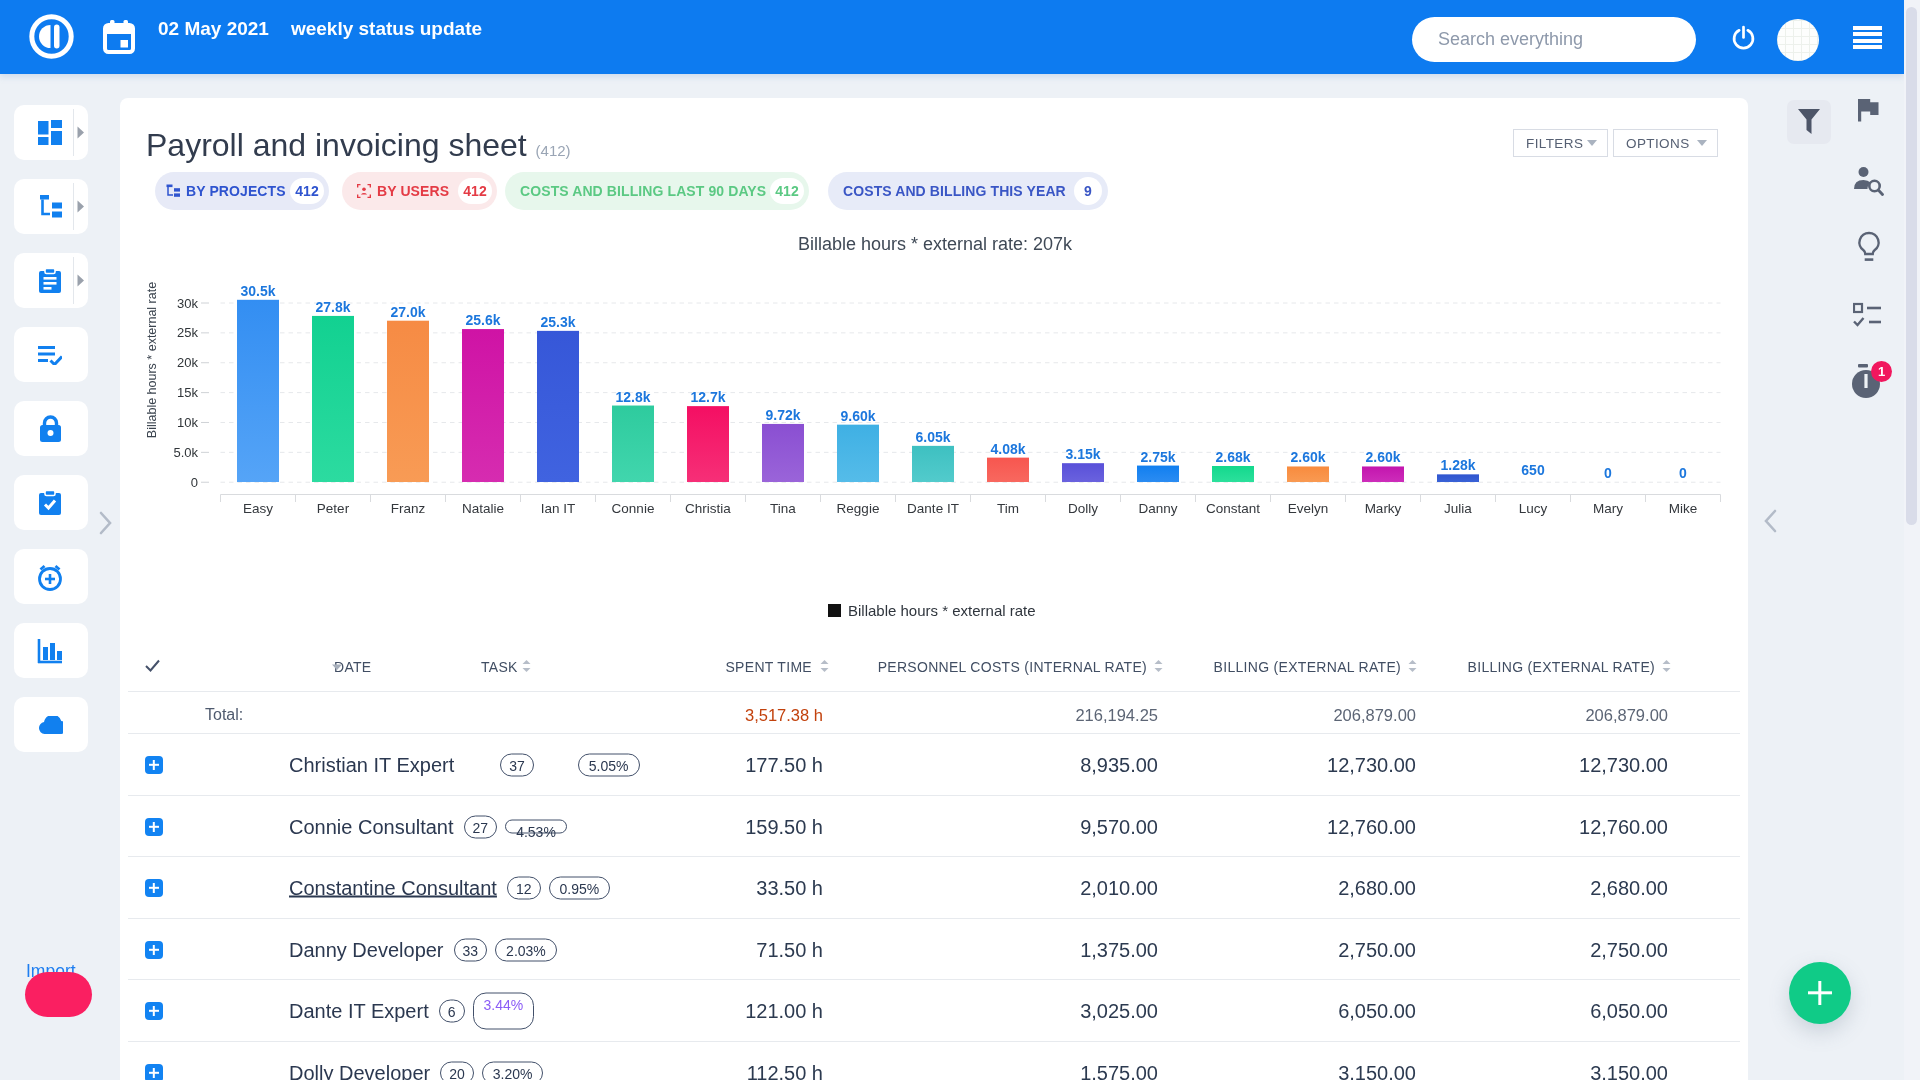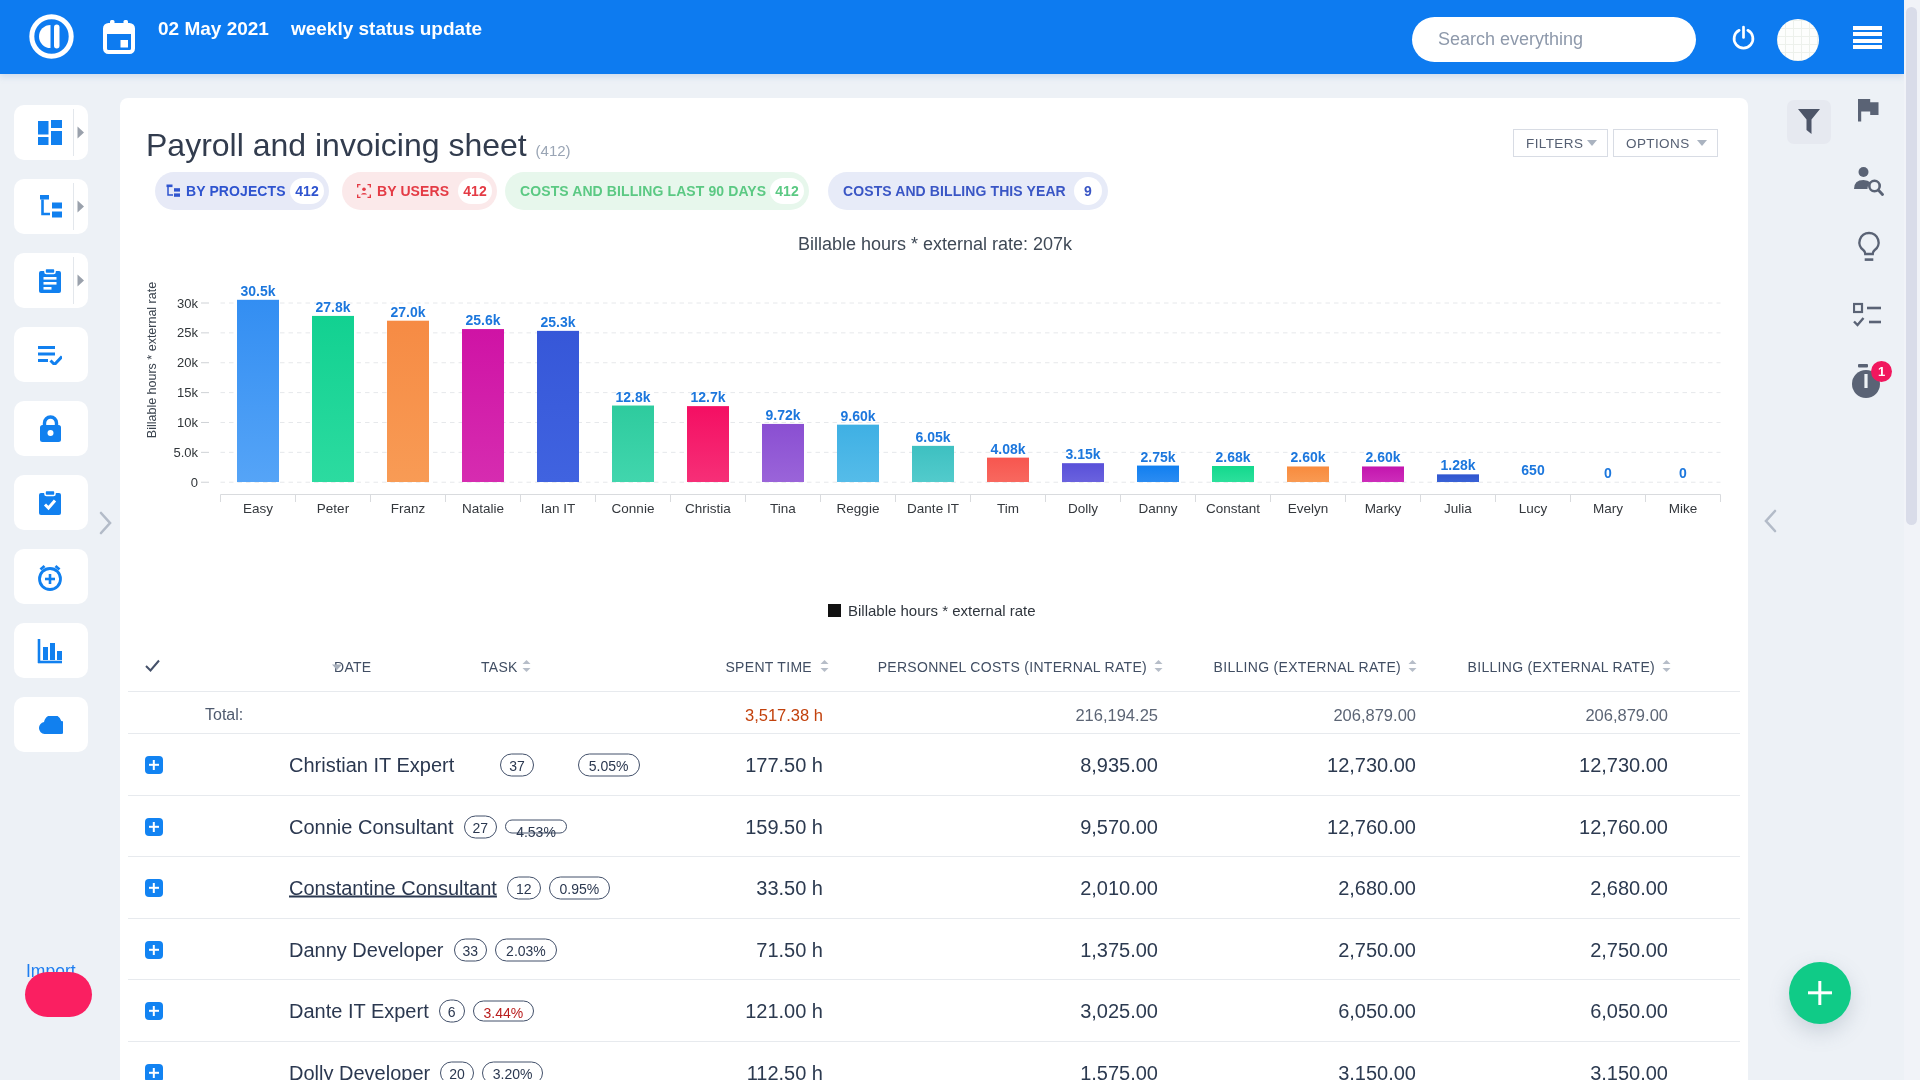--- a/index.html
+++ b/index.html
@@ -433,21 +433,21 @@
     <div class="abs" style="right:504px; top:949.5px; transform:translateY(-50%); font-size:20px; color:#2c3a50;">2,750.00</div>
     <div class="abs" style="right:252px; top:949.5px; transform:translateY(-50%); font-size:20px; color:#2c3a50;">2,750.00</div>
     <div class="abs" style="left:128px; top:979px; width:1612px; height:1px; background:#e7eaee;"></div>
     <div class="abs" style="left:145px; top:1002px; width:18px; height:18px; background:#1283f2; border-radius:4px;">
           <div style="position:absolute;left:50%;top:50%;width:10px;height:2.4px;background:#fff;transform:translate(-50%,-50%);"></div>
           <div style="position:absolute;left:50%;top:50%;width:2.4px;height:10px;background:#fff;transform:translate(-50%,-50%);"></div>
         </div>
     <div class="abs" style="left:289px; top:1011px; transform:translateY(-50%); display:flex; align-items:center; white-space:nowrap;">
           <span style="font-size:20px; color:#2b3850;">Dante IT Expert</span>
           <span style="margin-left:10px; border:1.5px solid #42506a; border-radius:13px; height:23px; line-height:23px; padding:0 8px; font-size:14px; color:#2b3850;">6</span>
-          <span style="margin-left:8px; border:1.5px solid #42506a; border-radius:13px; height:21px; line-height:23px; padding:0 10px; font-size:14px; color:#b91c1c;">3.44%</span>
+          <span style="margin-left:8px; border:1.5px solid #42506a; border-radius:13px; height:37px; line-height:23px; padding:0 10px; font-size:14px; color:#8b5cf6;">3.44%</span>
         </div>
     <div class="abs" style="right:1097px; top:1011px; transform:translateY(-50%); font-size:20px; color:#2c3a50;">121.00 h</div>
     <div class="abs" style="right:762px; top:1011px; transform:translateY(-50%); font-size:20px; color:#2c3a50;">3,025.00</div>
     <div class="abs" style="right:504px; top:1011px; transform:translateY(-50%); font-size:20px; color:#2c3a50;">6,050.00</div>
     <div class="abs" style="right:252px; top:1011px; transform:translateY(-50%); font-size:20px; color:#2c3a50;">6,050.00</div>
     <div class="abs" style="left:128px; top:1040.5px; width:1612px; height:1px; background:#e7eaee;"></div>
     <div class="abs" style="left:145px; top:1063.5px; width:18px; height:18px; background:#1283f2; border-radius:4px;">
           <div style="position:absolute;left:50%;top:50%;width:10px;height:2.4px;background:#fff;transform:translate(-50%,-50%);"></div>
           <div style="position:absolute;left:50%;top:50%;width:2.4px;height:10px;background:#fff;transform:translate(-50%,-50%);"></div>
         </div>

